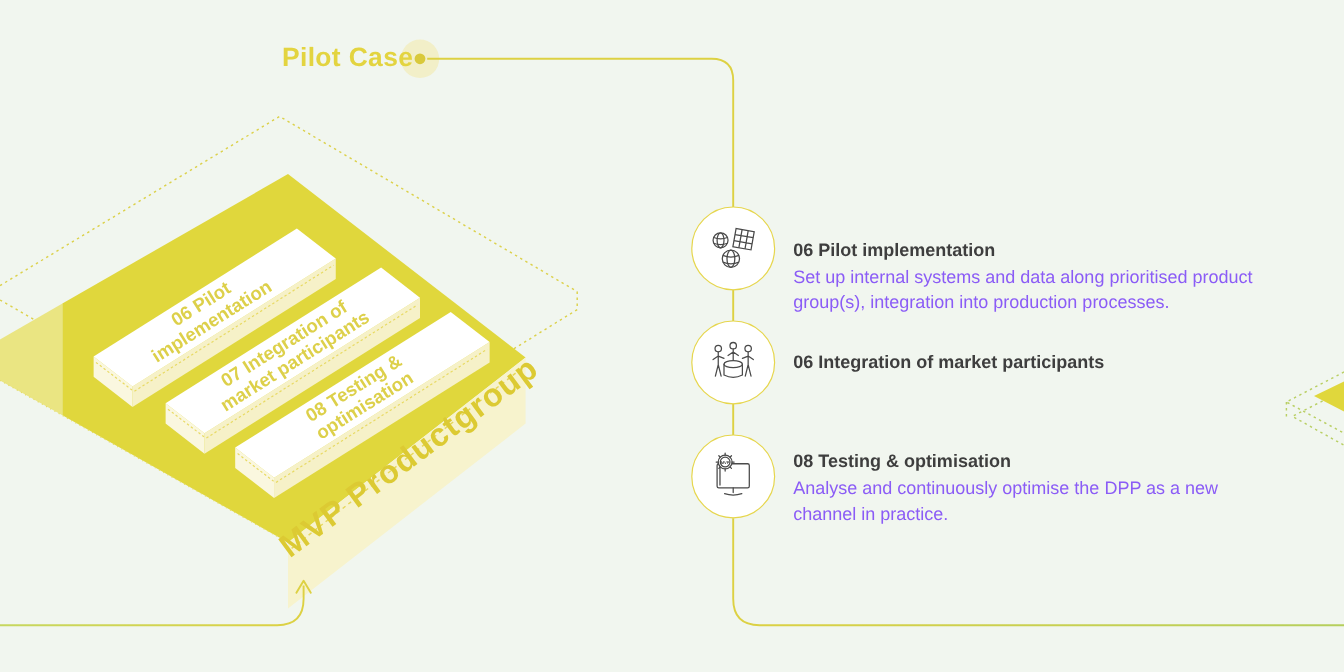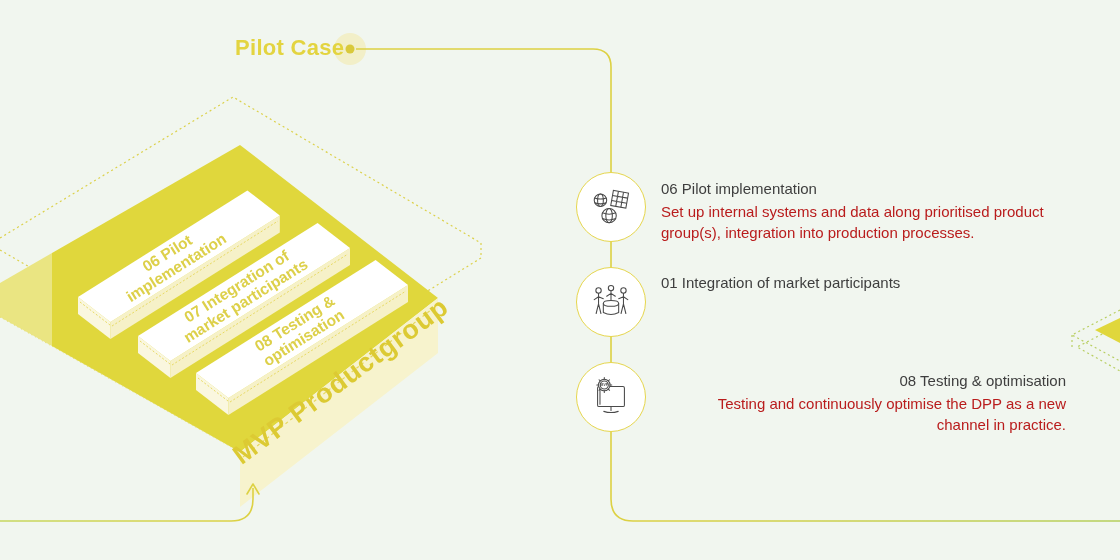--- a/index.html
+++ b/index.html
@@ -12,24 +12,24 @@
   .pilot-title{
     position:absolute;left:215px;top:35px;
     font-size:22px;font-weight:bold;color:#e3d440;letter-spacing:.3px;margin-left:20px;
   }
   .step-circle{
     position:absolute;left:576px;width:70px;height:70px;border-radius:50%;
     background:#ffffff;border:1.6px solid #e6d64d;box-sizing:border-box;
     display:flex;align-items:center;justify-content:center;
   }
   .step-text{position:absolute;left:661px;width:405px;}
-  .step-title{font-size:15px;font-weight:normal;color:#3e3e3e;}
-  .step-body{margin-top:4px;font-size:15px;line-height:21px;color:#b91c1c;white-space:pre-line;}
+  .step-title{font-size:15px;font-weight:bold;color:#3e3e3e;margin-top:20px;}
+  .step-body{margin-top:4px;font-size:15px;line-height:21px;color:#8b5cf6;white-space:pre-line;}
   .c1{top:172px;} .c2{top:267px;} .c3{top:362px;}
-  .t1{top:180px;} .t2{top:274px;} .t3{top:372px;text-align:right;}
+  .t1{top:180px;} .t2{top:274px;} .t3{top:356px;}
 </style>
 </head>
 <body>
 
 <svg id="scene" viewBox="0 0 1120 560">
   <defs>
     <linearGradient id="gradRight" gradientUnits="userSpaceOnUse" x1="611" y1="0" x2="1120" y2="0">
       <stop offset="0" stop-color="#ddd143"></stop>
         <stop offset="1" stop-color="#b5cf5d"></stop>
     </linearGradient>
@@ -139,33 +139,33 @@
     <path d="M 11 15 V 26 M 11 18.5 L 6.5 21.5 M 11 18.5 L 16 20.5 M 11 26 L 8.5 36 M 11 26 L 13.5 36"></path>
     <circle cx="24" cy="9.5" r="2.8"></circle>
     <path d="M 24 12.5 V 22 M 24 15 L 19.5 18 M 24 15 L 28.5 18"></path>
     <circle cx="37" cy="12" r="2.8"></circle>
     <path d="M 37 15 V 26 M 37 18.5 L 32 20.5 M 37 18.5 L 41.5 21.5 M 37 26 L 34.5 36 M 37 26 L 39.5 36"></path>
     <ellipse cx="24" cy="25.5" rx="8" ry="3"></ellipse>
     <path d="M 16 25.5 V 35 Q 24 39 32 35 V 25.5"></path>
   </svg>
 </div>
 <div class="step-text t2">
-  <div class="step-title">01 Integration of market participants</div>
+  <div class="step-title">06 Integration of market participants</div>
 </div>
 
 <div class="step-circle c3">
   <svg width="46" height="46" viewBox="0 0 48 48" stroke="#4a4a4a" stroke-width="1.1" fill="none" stroke-linecap="round">
     <rect x="10" y="13" width="28" height="21" rx="1.5"></rect>
     <path d="M 12.5 15.5 V 31.5"></path>
     <path d="M 24 34 V 38 M 16.5 39 Q 24 41.5 31.5 39"></path>
     <g>
       <circle cx="17" cy="11.5" r="6" fill="#ffffff"></circle>
       <circle cx="17" cy="11.5" r="4.2"></circle>
       <path d="M 17 3.7 V 5.5 M 17 17.5 V 19.3 M 9.2 11.5 H 11 M 23 11.5 H 24.8 M 11.5 6 L 12.8 7.3 M 21.2 15.7 L 22.5 17 M 22.5 6 L 21.2 7.3 M 12.8 15.7 L 11.5 17"></path>
       <text x="17" y="13" text-anchor="middle" font-size="3.6" font-weight="bold" fill="#4a4a4a" stroke="none">MVP</text>
     </g>
   </svg>
 </div>
 <div class="step-text t3">
   <div class="step-title">08 Testing &amp; optimisation</div>
-  <div class="step-body">Testing and continuously optimise the DPP as a new
+  <div class="step-body">Analyse and continuously optimise the DPP as a new
 channel in practice.</div>
 </div>
 
 </body></html>

